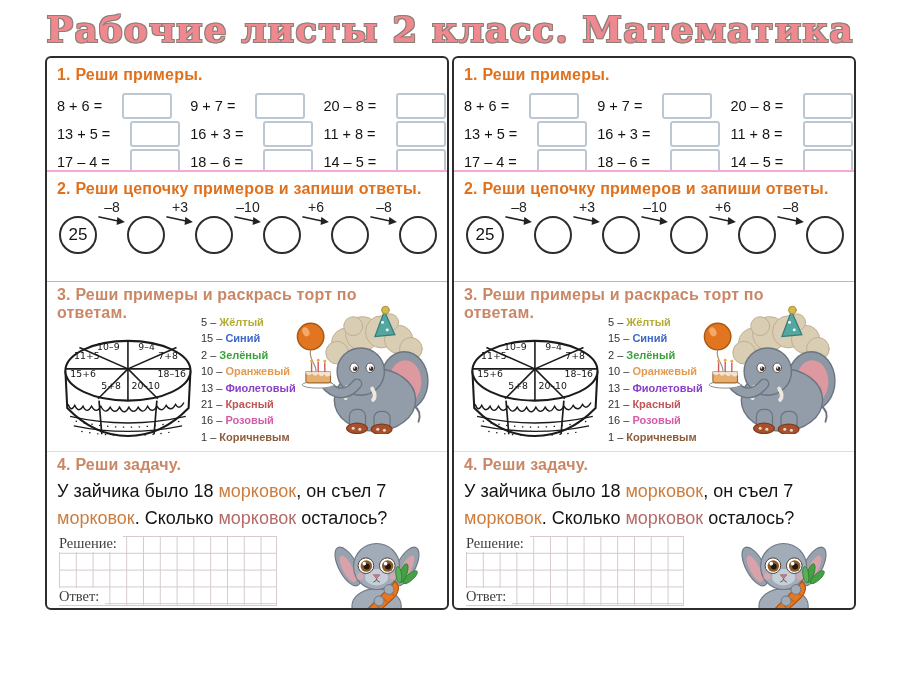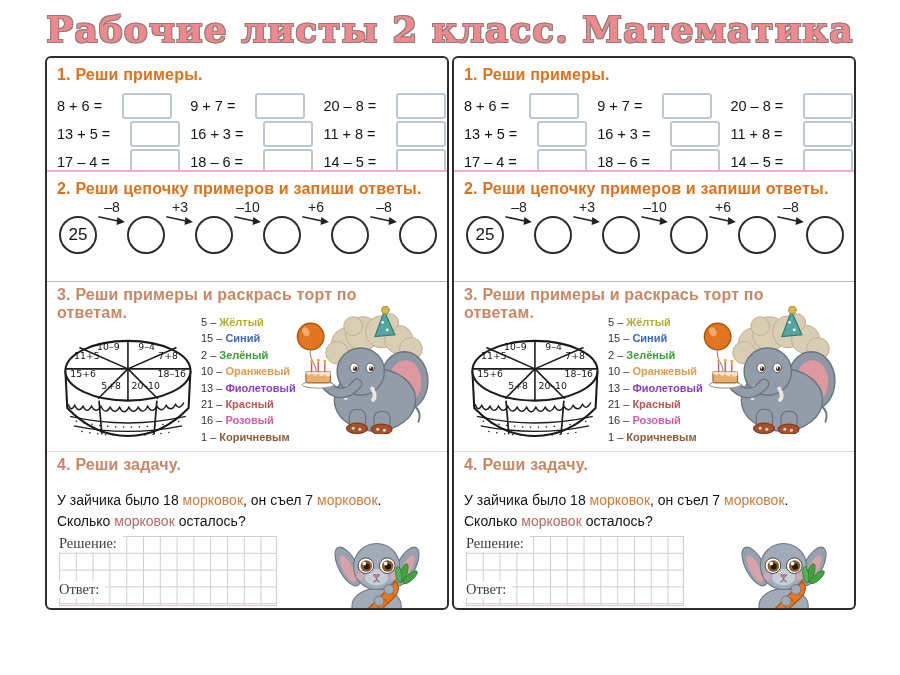--- a/index.html
+++ b/index.html
@@ -40,34 +40,34 @@
   .s3-content{display:flex;margin-top:-22px;align-items:flex-start;}
   .cake-svg{margin-top:22px;flex-shrink:0;}
   .cake-svg text{font-family:"DejaVu Sans",sans-serif;font-size:10px;fill:#141414;text-anchor:middle;}
   .legend{width:92px;margin-top:14px;margin-left:4px;flex-shrink:0;}
   .legend-row{font-size:11px;line-height:16.4px;white-space:nowrap;color:#333;}
   .legend-num,.legend-dash{color:#333;}
   .legend-dash{margin:0 3px;}
   .legend-name{font-weight:bold;}
   .elephant-svg{margin-left:auto;margin-top:-6px;flex-shrink:0;}
   
-  .task-text{margin:14px 0 0 0;font-size:14px;line-height:1.5;color:#141414;max-width:386px;}
+  .task-text{margin:2px 0 0 0;font-size:18px;line-height:1.5;color:#141414;max-width:386px;}
   .tp-orange{color:var(--carrot_word_orange,#cc7d3e);}
   .tp-red{color:var(--carrot_word_red,#b56a6a);}
   .work-row{display:flex;margin-top:4px;align-items:flex-start;}
   .grid-area{
     position:relative;width:218px;height:70px;margin-left:2px;
     background-image:linear-gradient(#d6caca 1px,transparent 1px),linear-gradient(90deg,#d6caca 1px,transparent 1px);
     background-size:16.8px 16.8px;
     box-shadow:inset -1px -1px 0 0 #d6caca;
   }
   .grid-label{position:absolute;left:0;background:#fff;font-family:"Liberation Serif",serif;
     font-size:14.5px;color:#3e3e3e;padding-right:6px;line-height:17px;}
   .grid-label.sol{top:-1px;}
-  .grid-label.ans{bottom:8px;}
+  .grid-label.ans{bottom:1px;}
   .bunny-svg{margin-left:auto;margin-top:-4px;flex-shrink:0;}
 </style>
 </head>
 <body>
 
 <div id="page">
   <h1 class="title">Рабочие листы 2 класс. Математика</h1>
   <div id="pages">
   <section class="panel">
 

